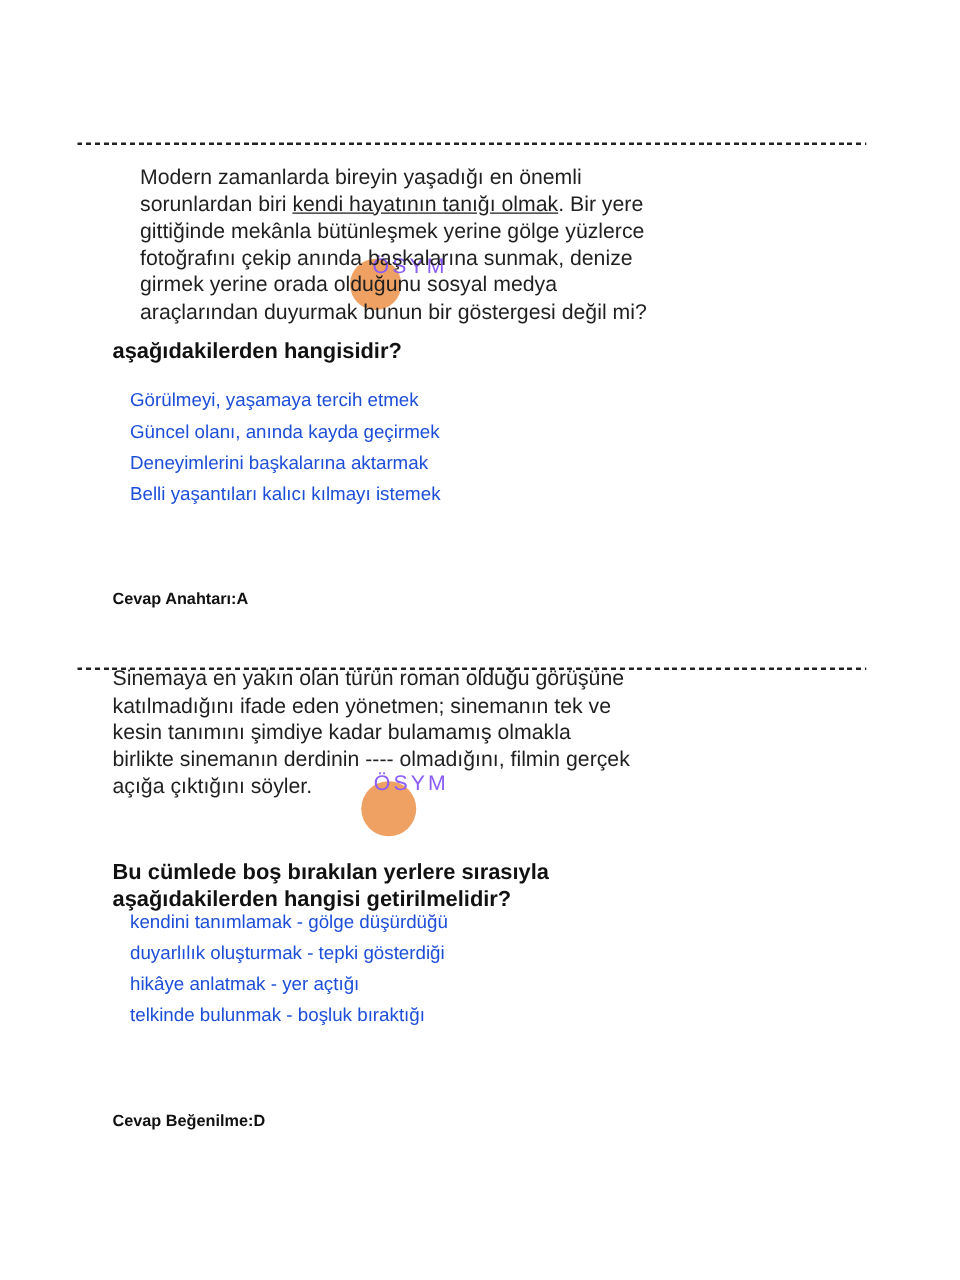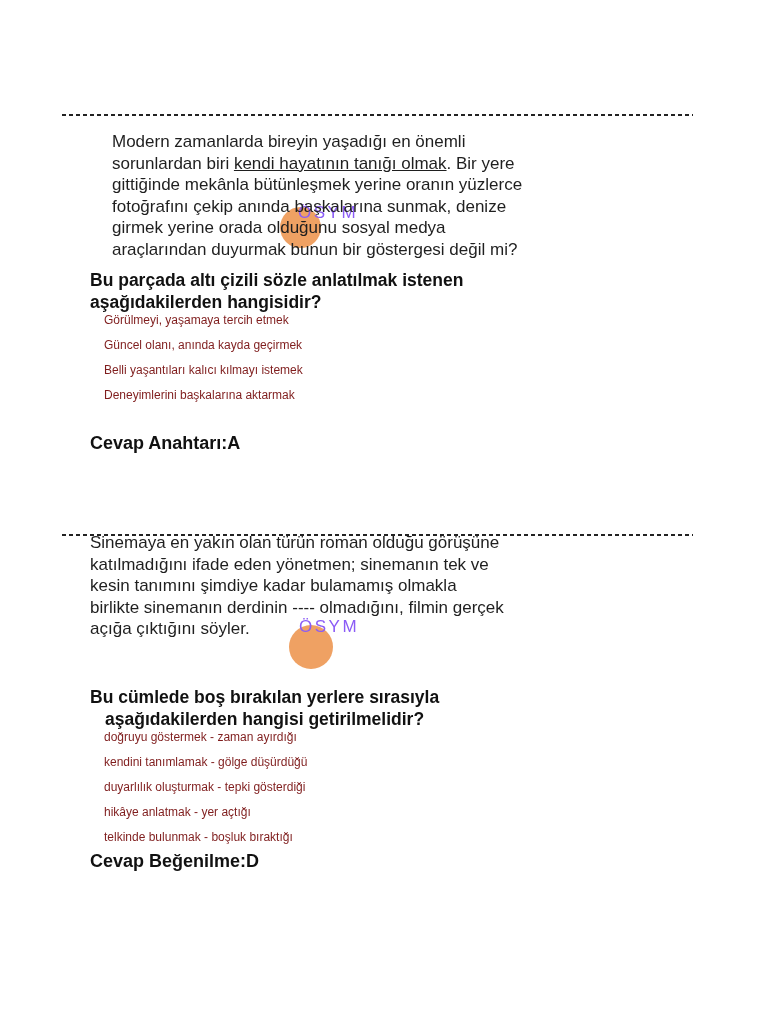--- a/index.html
+++ b/index.html
@@ -67,84 +67,84 @@
     position: absolute;
     left: 90px;
     z-index: 1;
     font-size: 17.5px;
     line-height: 22px;
     font-weight: 700;
     color: #111111;
     white-space: nowrap;
   }
   #question-stem-1 { top: 269px; }
-  #question-stem-2 { top: 686px; text-align: center; }
+  #question-stem-2 { top: 686px; }
 
   .options {
     position: absolute;
     left: 104px;
     z-index: 1;
     margin: 0;
     padding: 0;
     list-style: none;
-    font-size: 12px;
-    color: #7f1d1d;
+    font-size: 15px;
+    color: #1d4ed8;
     white-space: nowrap;
   }
   #options-1 { top: 308px; }
   #options-2 { top: 725px; }
   .options li {
     height: 25px;
     line-height: 25px;
   }
 
   .answer-key {
     position: absolute;
     left: 90px;
     z-index: 1;
-    font-size: 18px;
+    font-size: 13px;
     line-height: 22px;
     font-weight: 700;
     color: #111111;
     white-space: nowrap;
+    margin-top: 36px;
   }
   #answer-key-1 { top: 432px; }
   #answer-key-2 { top: 850px; }
 </style>
 </head>
 <body>
 
 <div class="page">
 
   <div class="divider" id="divider-1"></div>
 
   <div class="watermark" id="watermark-1">
     <div class="wm-circle"></div>
     <div class="wm-text">ÖSYM</div>
   </div>
 
   <div class="passage" id="passage-1">
     <div>Modern zamanlarda bireyin yaşadığı en önemli</div>
     <div><span>sorunlardan biri </span><span class="underlined">kendi hayatının tanığı olmak</span><span>. Bir yere</span></div>
-    <div>gittiğinde mekânla bütünleşmek yerine oranın yüzlerce</div>
+    <div>gittiğinde mekânla bütünleşmek yerine gölge yüzlerce</div>
     <div>fotoğrafını çekip anında başkalarına sunmak, denize</div>
     <div>girmek yerine orada olduğunu sosyal medya</div>
     <div>araçlarından duyurmak bunun bir göstergesi değil mi?</div>
   </div>
 
   <div class="question-stem" id="question-stem-1">
-    <div>Bu parçada altı çizili sözle anlatılmak istenen</div>
     <div>aşağıdakilerden hangisidir?</div>
   </div>
 
   <ul class="options" id="options-1">
     <li>Görülmeyi, yaşamaya tercih etmek</li>
     <li>Güncel olanı, anında kayda geçirmek</li>
+    <li>Deneyimlerini başkalarına aktarmak</li>
     <li>Belli yaşantıları kalıcı kılmayı istemek</li>
-    <li>Deneyimlerini başkalarına aktarmak</li>
   </ul>
 
   <div class="answer-key" id="answer-key-1">Cevap Anahtarı:A</div>
 
   <div class="divider" id="divider-2"></div>
 
   <div class="watermark" id="watermark-2">
     <div class="wm-circle"></div>
     <div class="wm-text">ÖSYM</div>
   </div>
@@ -156,21 +156,20 @@
     <div>birlikte sinemanın derdinin ---- olmadığını, filmin gerçek</div>
     <div>açığa çıktığını söyler.</div>
   </div>
 
   <div class="question-stem" id="question-stem-2">
     <div>Bu cümlede boş bırakılan yerlere sırasıyla</div>
     <div>aşağıdakilerden hangisi getirilmelidir?</div>
   </div>
 
   <ul class="options" id="options-2">
-    <li>doğruyu göstermek - zaman ayırdığı</li>
     <li>kendini tanımlamak - gölge düşürdüğü</li>
     <li>duyarlılık oluşturmak - tepki gösterdiği</li>
     <li>hikâye anlatmak - yer açtığı</li>
     <li>telkinde bulunmak - boşluk bıraktığı</li>
   </ul>
 
   <div class="answer-key" id="answer-key-2">Cevap Beğenilme:D</div>
 
 </div>
 

